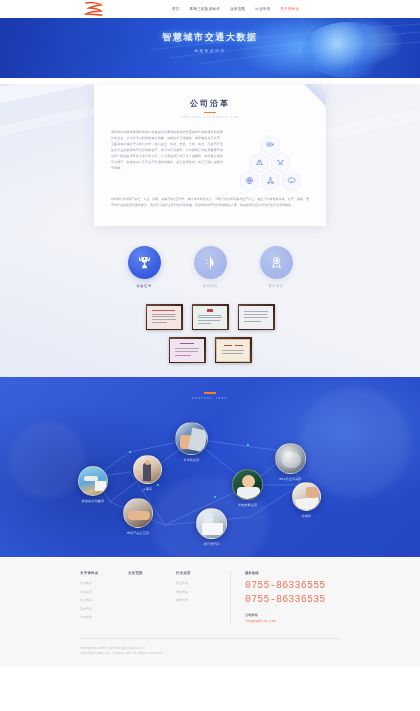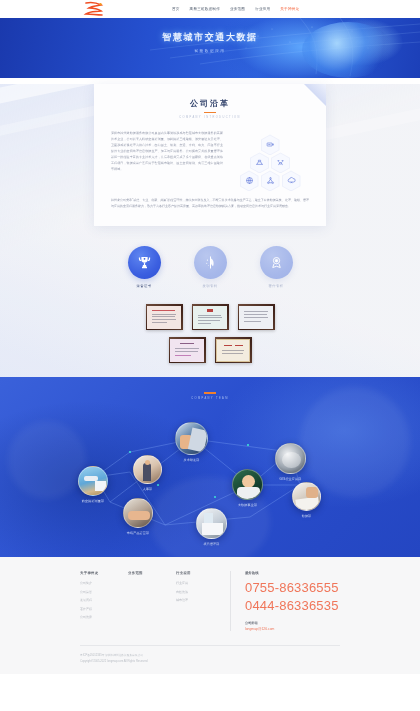--- a/index.html
+++ b/index.html
@@ -3,21 +3,21 @@
 <meta charset="utf-8">
 <style>
   * { margin:0; padding:0; box-sizing:border-box; }
   html,body { width:420px; height:711px; }
   body {
     font-family:"Liberation Sans", sans-serif;
     background:#ffffff;
     overflow:hidden;
     color:#333;
   }
-  .page { position:relative; width:420px; height:711px; overflow:hidden; }
+  .page { position:relative; width:420px; height:711px; overflow:hidden;font-family:Liberation Mono, monospace; }
 
   
   .navbar {
     position:relative; height:18px; background:#ffffff;
     display:flex; align-items:center; z-index:40;
   }
   .logo { position:absolute; left:82px; top:1px; width:24px; height:16px; }
   .nav-links { position:absolute; left:172px; top:0; height:18px; display:flex; align-items:center; gap:10px; }
   .nav-link { font-size:3.6px; color:#4a5668; letter-spacing:.2px; white-space:nowrap; cursor:pointer; }
   .nav-link.active { color:#f4562a; }
@@ -151,21 +151,21 @@
   
   .footer { background:#f7f7f8; padding:14px 0 0; position:relative; }
   .footer-in { width:260px; margin:0 auto; display:flex; }
   .fcols { display:flex; flex:1; }
   .fcol { width:48px; }
   .fcol h4 { font-size:3.4px; color:#616670; margin-bottom:6px; font-weight:bold; letter-spacing:.3px; }
   .fcol a { display:block; font-size:3px; color:#aeb2ba; margin-bottom:4.5px; text-decoration:none; cursor:pointer; }
   .fsep { width:1px; background:#e3e4e7; margin:0 14px 0 6px; }
   .fcontact { width:100px; }
   .fcontact h4 { font-size:3.4px; color:#616670; margin-bottom:4px; font-weight:bold; }
-  .phone { font-size:13px; color:#f0765a; line-height:1.35; letter-spacing:.2px; }
+  .phone { font-size:10px; color:#f0765a; line-height:1.35; letter-spacing:.2px; }
   .fcontact h5 { font-size:3.2px; color:#7d828c; margin-top:7px; margin-bottom:2px; font-weight:bold; }
   .mail { font-size:3.4px; color:#f0765a; }
   .copy { width:260px; margin:14px auto 0; border-top:1px solid #e6e7ea; padding-top:7px; padding-bottom:10px; }
   .copy div { font-size:2.7px; color:#bcc0c7; line-height:2.0; }
 </style>
 </head>
 <body>
 
 <div class="page">
 
@@ -484,21 +484,21 @@
           <a>自然资源</a>
           <a>城市治理</a>
         </div>
       </div>
 
       <div class="fsep"></div>
 
       <div class="fcontact">
         <h4>服务热线</h4>
         <div class="phone">0755-86336555</div>
-        <div class="phone">0444-86336535</div>
+        <div class="phone">0755-86336535</div>
         <h5>公司邮箱</h5>
         <div class="mail">longmap@126.com</div>
       </div>
     </div>
 
     <div class="copy">
       <div>粤ICP备05012345号 深圳市神州龙数据服务有限公司</div>
       <div>Copyright©2005-2022 longmap.com All Rights Reserved</div>
     </div>
   </div>

